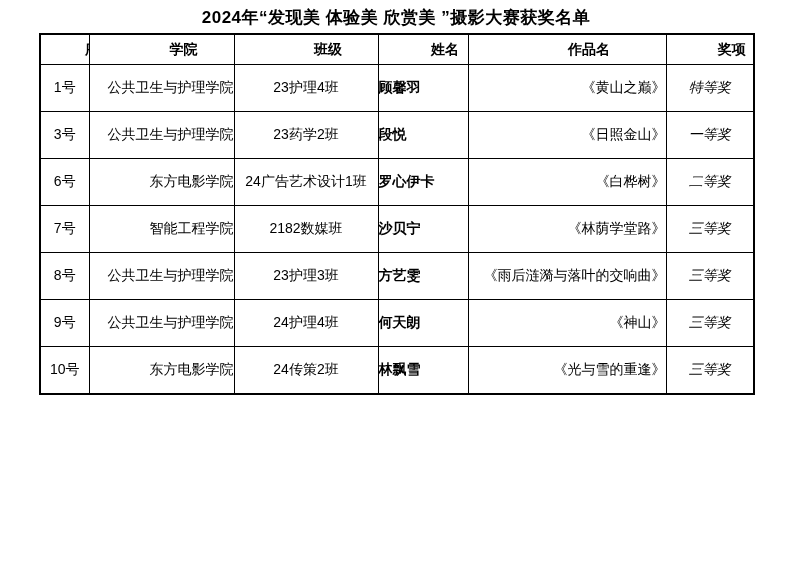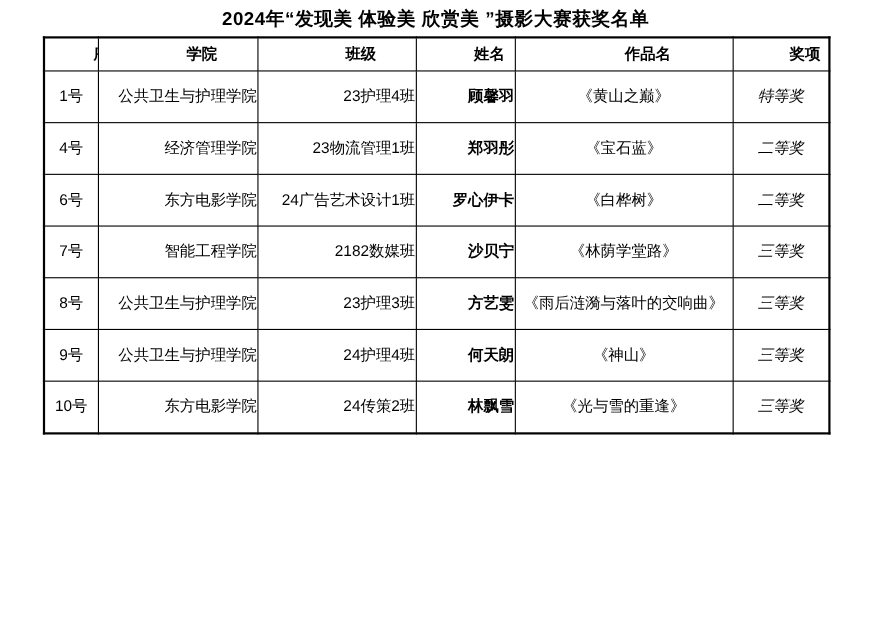--- a/index.html
+++ b/index.html
@@ -50,23 +50,23 @@
     height: 29px;
     font-weight: bold;
     text-align: center;
     padding-left: 44px;
   }
   table.awards td {
     height: 46px;
   }
   td.c-no     { text-align: center; }
   td.c-college{ text-align: right; padding-left: 4px; }
-  td.c-class  { text-align: right; padding-left: 4px; }
-  td.c-name   { text-align: right; font-weight: bold; }
-  td.c-work   { text-align: center; padding-left: 6px; }
+  td.c-class  { text-align: center; padding-left: 4px; }
+  td.c-name   { text-align: left; font-weight: bold; }
+  td.c-work   { text-align: right; padding-left: 6px; }
   td.c-award  { text-align: center; font-style: italic; }
 </style>
 </head>
 <body>
 
 <div class="page">
 
   <div class="doc-title">2024年“发现美 体验美 欣赏美 ”摄影大赛获奖名单</div>
 
   <table class="awards">
@@ -91,26 +91,26 @@
     <tbody>
       <tr>
         <td class="c-no">1号</td>
         <td class="c-college">公共卫生与护理学院</td>
         <td class="c-class">23护理4班</td>
         <td class="c-name">顾馨羽</td>
         <td class="c-work">《黄山之巅》</td>
         <td class="c-award">特等奖</td>
       </tr>
       <tr>
-        <td class="c-no">4号</td>
-        <td class="c-college">经济管理学院</td>
-        <td class="c-class">23物流管理1班</td>
-        <td class="c-name">郑羽彤</td>
-        <td class="c-work">《宝石蓝》</td>
-        <td class="c-award">二等奖</td>
+        <td class="c-no">3号</td>
+        <td class="c-college">公共卫生与护理学院</td>
+        <td class="c-class">23药学2班</td>
+        <td class="c-name">段悦</td>
+        <td class="c-work">《日照金山》</td>
+        <td class="c-award">一等奖</td>
       </tr>
       <tr>
         <td class="c-no">6号</td>
         <td class="c-college">东方电影学院</td>
         <td class="c-class">24广告艺术设计1班</td>
         <td class="c-name">罗心伊卡</td>
         <td class="c-work">《白桦树》</td>
         <td class="c-award">二等奖</td>
       </tr>
       <tr>

